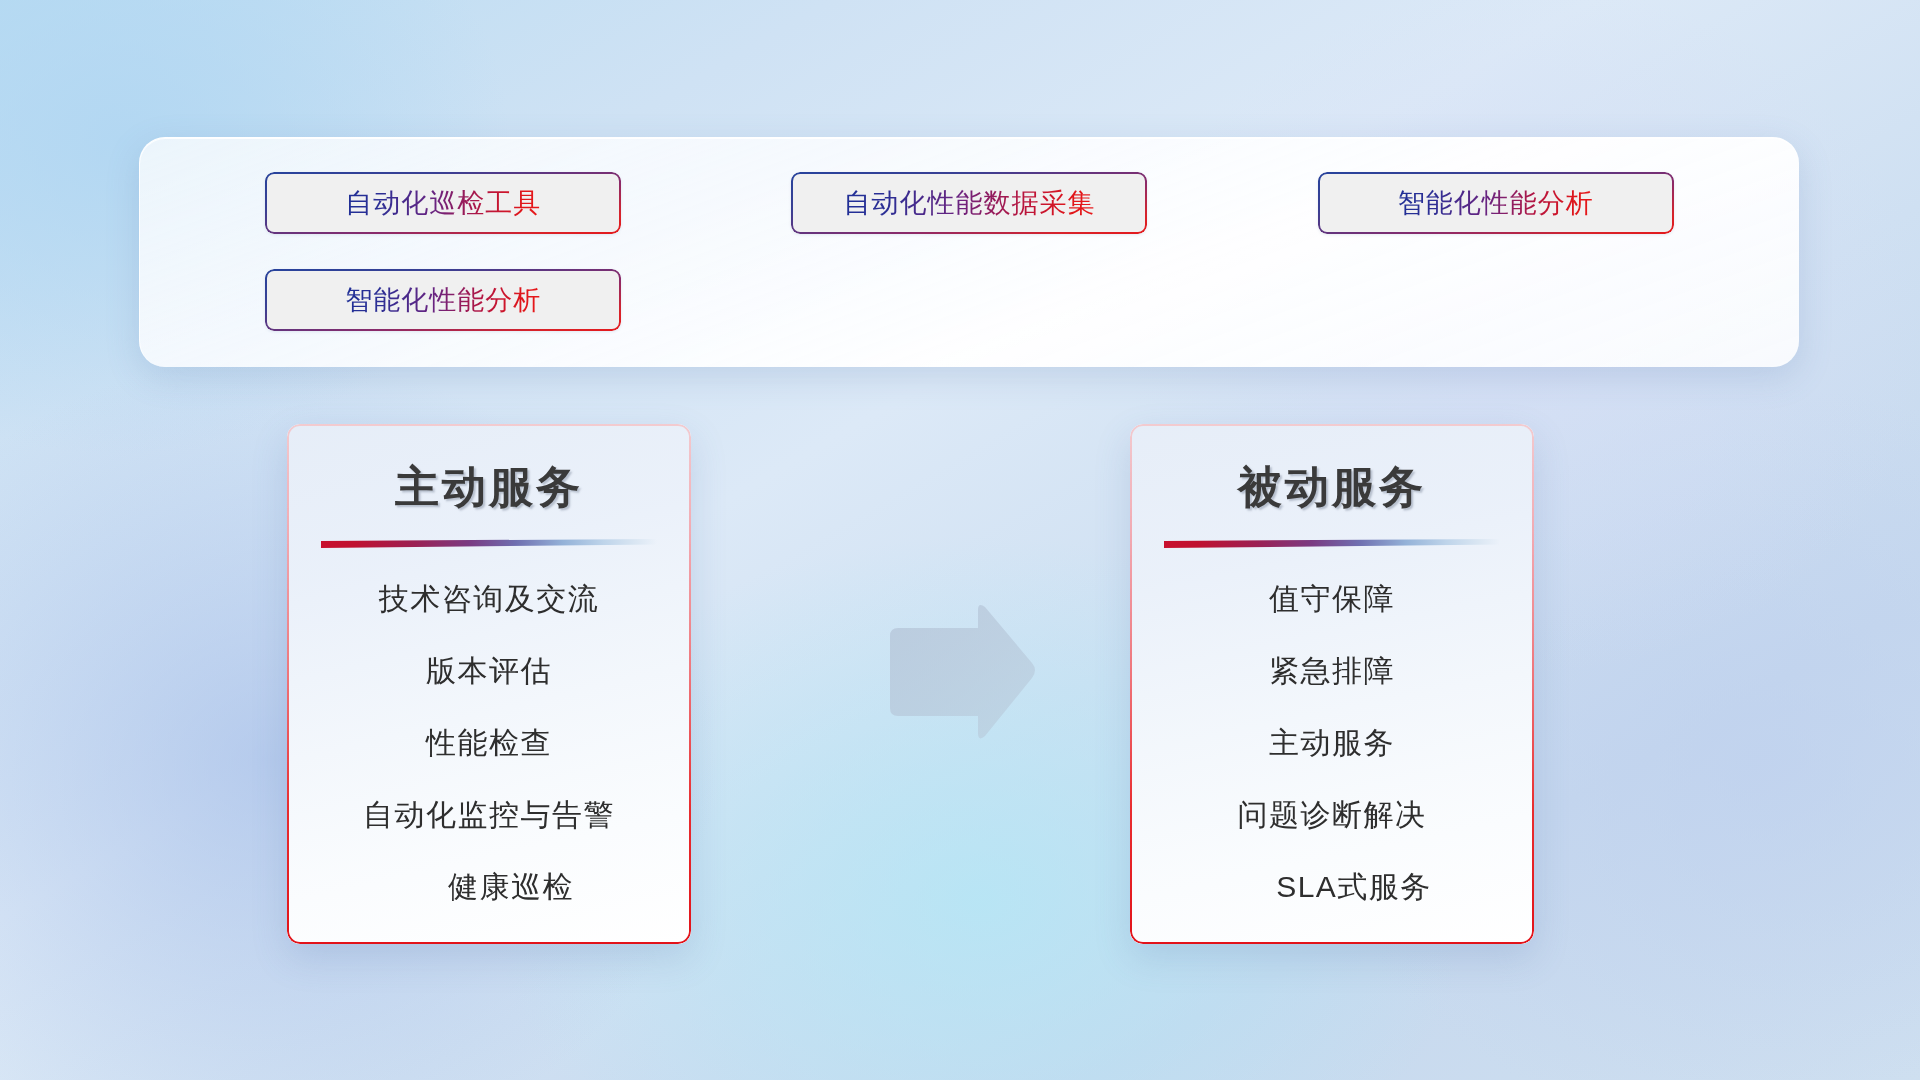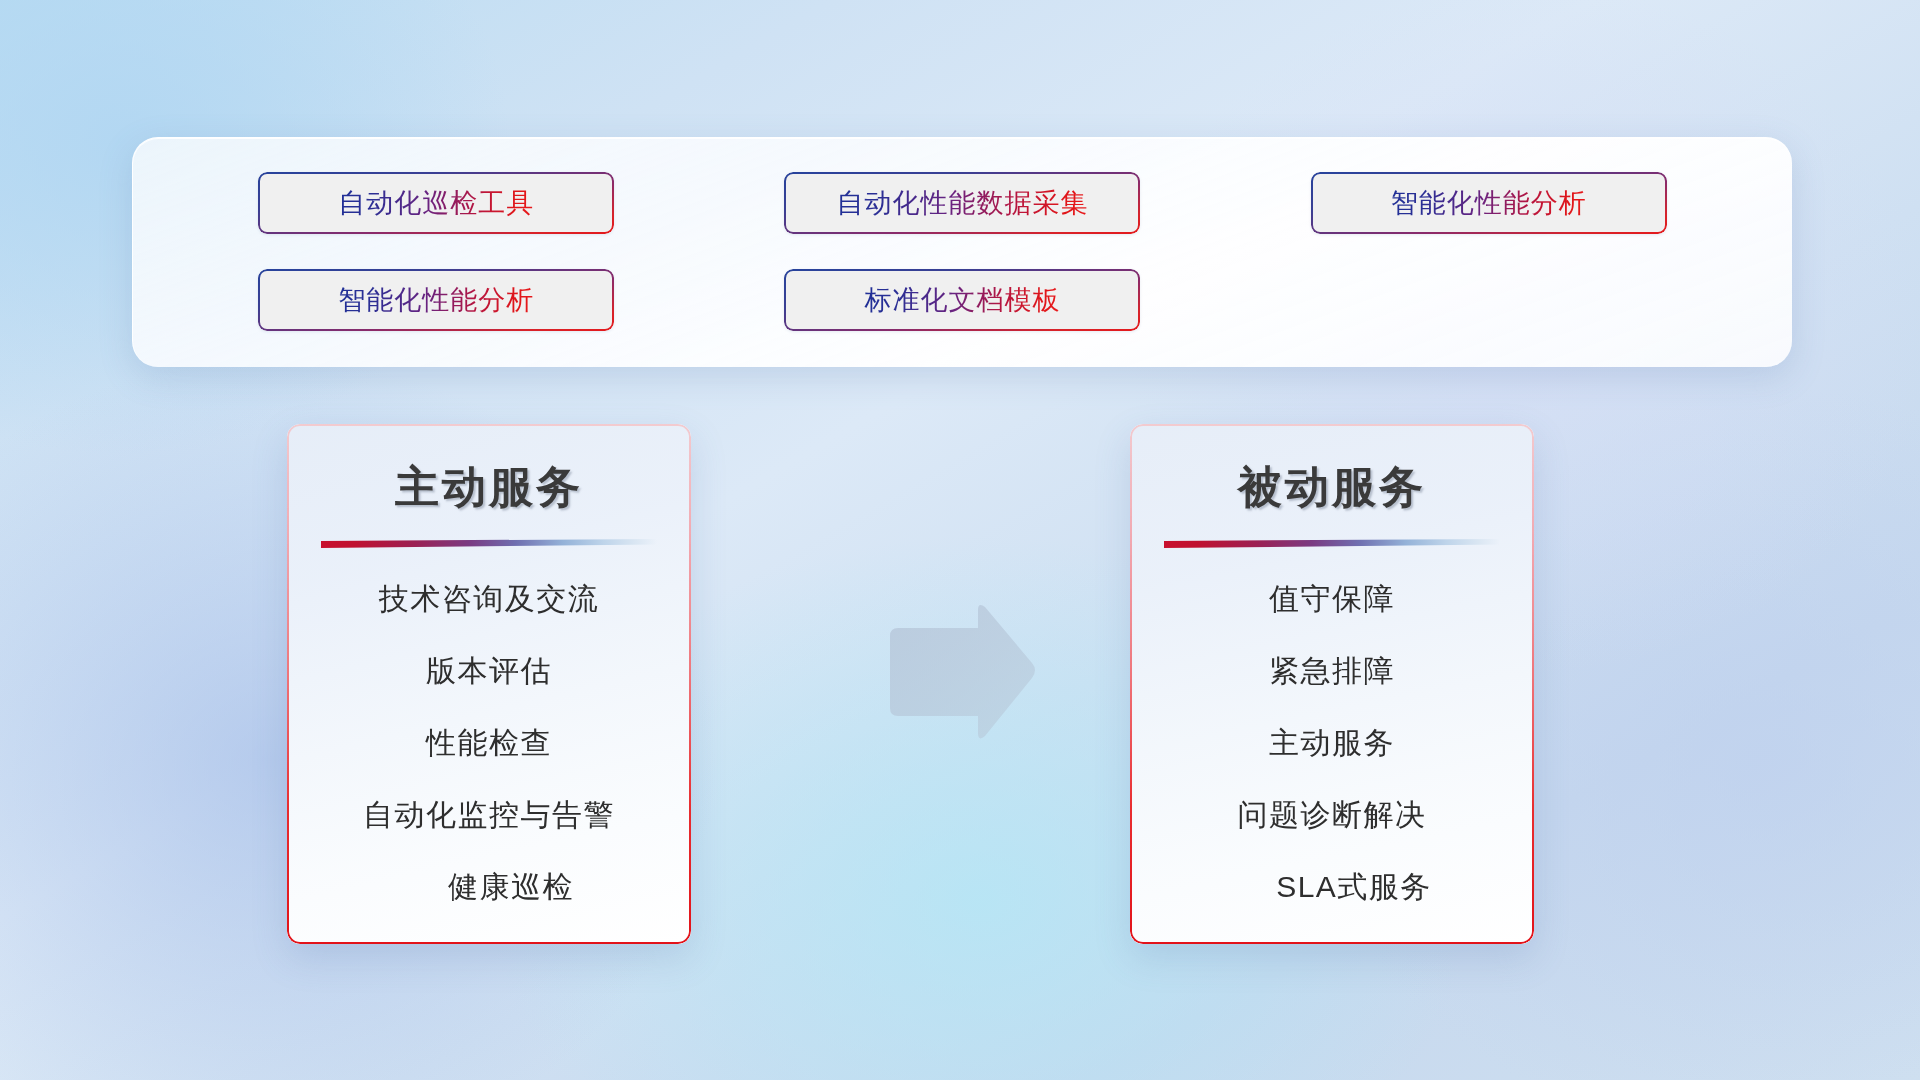--- a/index.html
+++ b/index.html
@@ -20,21 +20,21 @@
       radial-gradient(ellipse 700px 520px at 980px 900px, rgba(176,232,246,0.70) 0%, rgba(176,232,246,0.0) 70%),
       radial-gradient(ellipse 560px 480px at 1530px 330px, rgba(214,222,246,0.75) 0%, rgba(214,222,246,0.0) 72%),
       radial-gradient(ellipse 640px 520px at 1760px 760px, rgba(190,208,238,0.65) 0%, rgba(190,208,238,0.0) 72%),
       radial-gradient(ellipse 520px 420px at 120px 140px, rgba(176,214,242,0.85) 0%, rgba(176,214,242,0.0) 75%),
       linear-gradient(150deg, #b9dcf2 0%, #cfe2f4 22%, #dce9f7 42%, #cfe0f2 60%, #c6d8ee 78%, #cfe0f0 100%);
   }
 
   
   #top-panel {
     position: absolute;
-    left: 132px;
+    left: 139px;
     top: 137px;
     width: 1660px;
     height: 230px;
     border-radius: 26px;
     background: linear-gradient(160deg,
         rgba(255,255,255,0.74) 0%,
         rgba(250,252,255,0.88) 30%,
         rgba(255,255,255,0.96) 62%,
         rgba(252,253,255,0.90) 100%);
     border-top: 1.5px solid rgba(255,255,255,0.95);
@@ -199,23 +199,20 @@
     </div>
 
     <div class="pill">
       <span class="pill-text">智能化性能分析</span>
     </div>
 
     <div class="pill">
       <span class="pill-text">智能化性能分析</span>
     </div>
 
-    <div class="pill">
-      <span class="pill-text">标准化文档模板</span>
-    </div>
 
 
   </div>
 
   <div class="card" id="card-active">
     <div class="card-inner">
       <div class="card-title">主动服务</div>
       <div class="card-divider"></div>
       <div class="card-list">
         <div class="card-list-item">技术咨询及交流</div>

